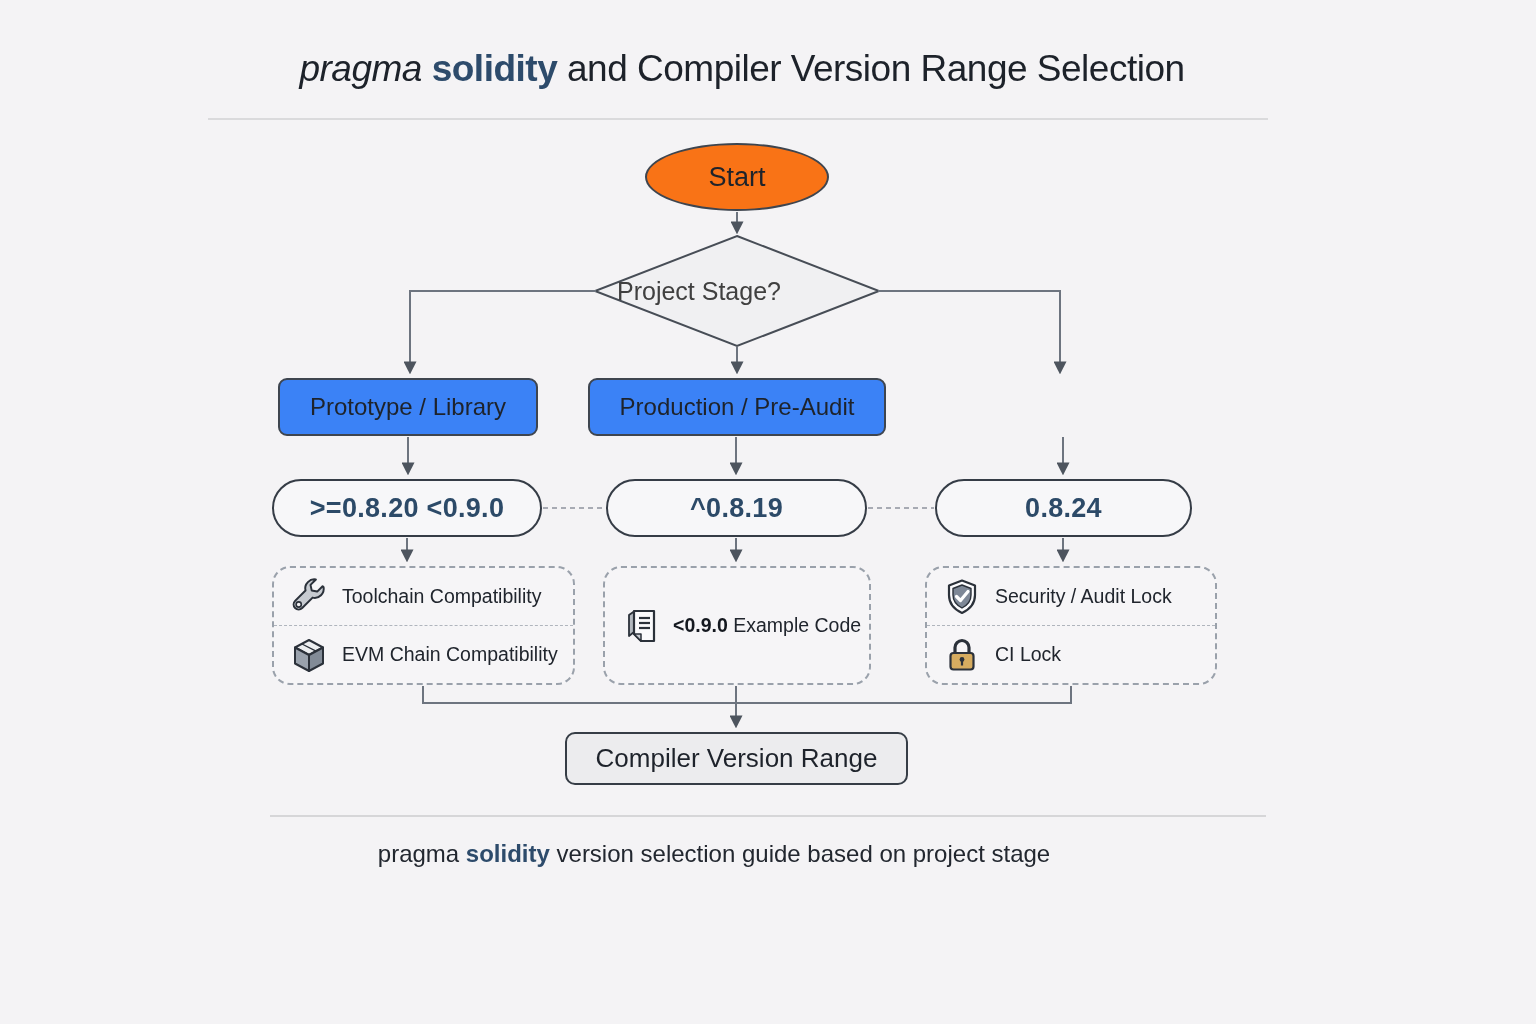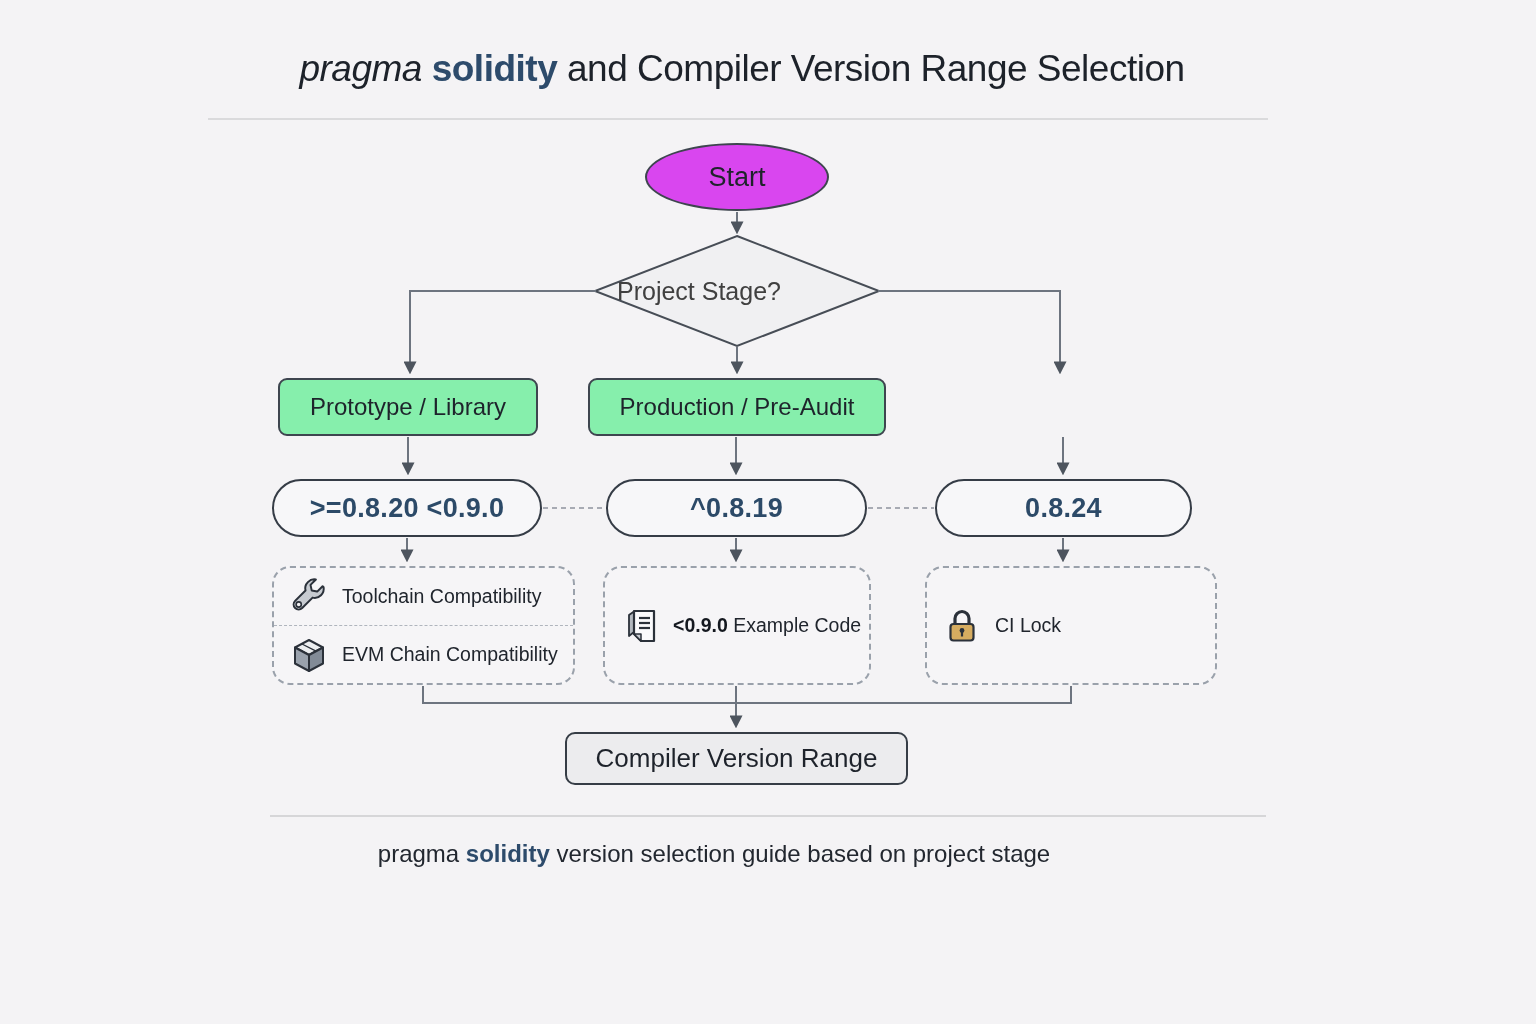--- a/index.html
+++ b/index.html
@@ -26,27 +26,27 @@
   .hr-bottom{left:270px;top:815px;width:996px;border-top-color:#d6d6d8;}
 
   
   .node{
     position:absolute;display:flex;align-items:center;justify-content:center;
     background:#eeeef0;border:2px solid #3e454f;box-sizing:border-box;
     font-weight:500;color:#1e232b;white-space:nowrap;
   }
   .ellipse{
     left:645px;top:143px;width:184px;height:68px;
-    border-radius:50%;font-size:27px;border-width:2.5px;background:#d946ef;
+    border-radius:50%;font-size:27px;border-width:2.5px;background:#f97316;
   }
   .diamond-label{
     position:absolute;left:617px;top:277px;width:240px;
     text-align:left;font-size:25px;font-weight:500;color:#404040;
   }
-  .stage-box{top:378px;height:58px;border-radius:9px;font-size:24px;background:#86efac;}
+  .stage-box{top:378px;height:58px;border-radius:9px;font-size:24px;background:#3b82f6;}
   .stage-1{left:278px;width:260px;}
   .stage-2{left:588px;width:298px;}
   .stage-3{left:928px;width:294px;font-size:21.5px;}
 
   .pill{
     top:479px;height:58px;border-radius:29px;border-width:2.5px;
     background:#f7f7f9;font-size:27px;font-weight:700;color:#2c4a68;
     letter-spacing:0.3px;border-color:#353c46;
   }
   .pill-1{left:272px;width:270px;}
@@ -197,20 +197,33 @@
         </svg>
       </span>
       <span class="note-text">
         <span class="note-prefix">&lt;0.9.0</span>
         <span>Example Code</span>
       </span>
     </div>
   </div>
 
   <div class="detail-box detail-3">
+    <div class="note-row first">
+      <span class="icon">
+        <svg viewBox="0 0 40 40">
+          <path d="M20 3.5 L33 8.5 L33 18 C33 27 27.5 32.5 20 36 C12.5 32.5 7 27 7 18 L7 8.5 Z" fill="#fcfcfe" stroke="#2b313a" stroke-width="2.2" stroke-linejoin="round"></path>
+          <path d="M20 8 L29 11.5 L29 18 C29 24.3 25.2 28.3 20 31 C14.8 28.3 11 24.3 11 18 L11 11.5 Z" fill="#7e8897" stroke="#2b313a" stroke-width="1.4" stroke-linejoin="round"></path>
+          <polyline points="14.5,19.5 18.5,23.5 26,14.5" fill="none" stroke="#ffffff" stroke-width="3.2" stroke-linecap="round" stroke-linejoin="round"></polyline>
+        </svg>
+      </span>
+      <span class="note-text">
+        
+        <span>Security / Audit Lock</span>
+      </span>
+    </div>
     <div class="note-row">
       <span class="icon">
         <svg viewBox="0 0 40 40">
           <path d="M13 19 L13 12.5 A7 7 0 0 1 27 12.5 L27 19" fill="none" stroke="#2b313a" stroke-width="3.2"></path>
           <rect x="8.5" y="18" width="23" height="16.5" rx="3" fill="#d6ac60" stroke="#2b313a" stroke-width="2.2"></rect>
           <circle cx="20" cy="24.5" r="2.4" fill="#2b313a"></circle>
           <rect x="18.9" y="25.5" width="2.2" height="5" fill="#2b313a"></rect>
         </svg>
       </span>
       <span class="note-text">

